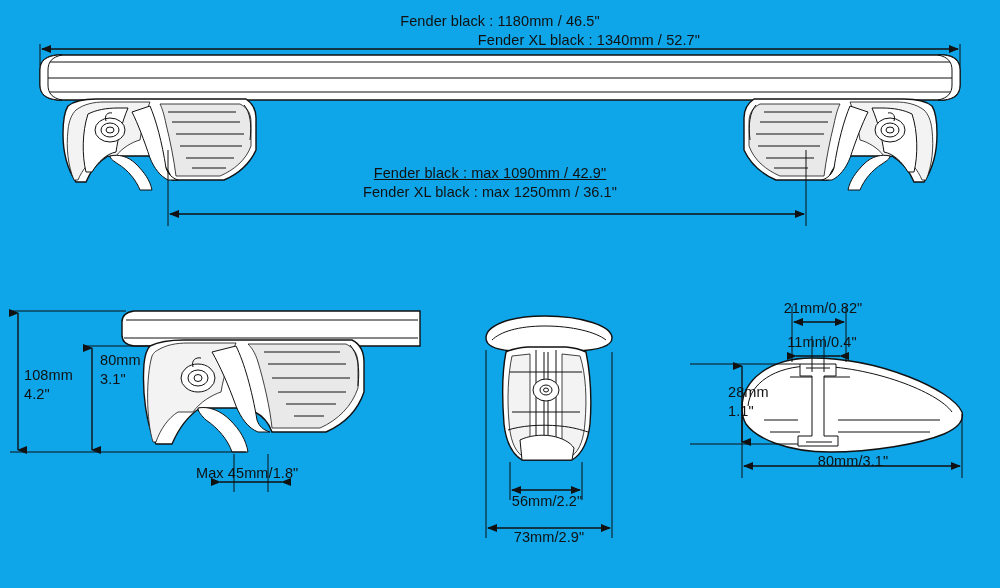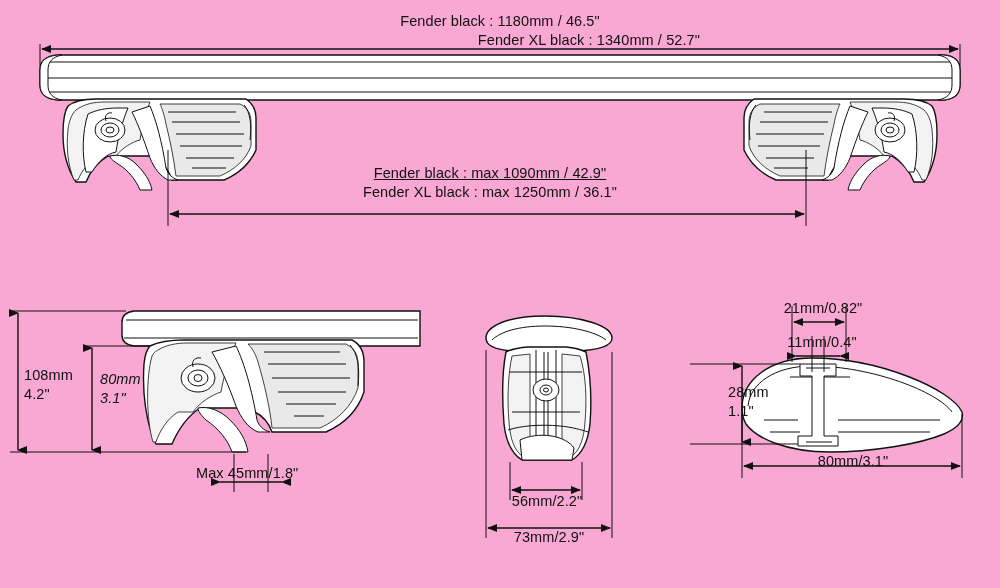--- a/index.html
+++ b/index.html
@@ -4,21 +4,21 @@
 <style>
   html, body {
     margin: 0;
     padding: 0;
     background: #ffffff;
   }
   #stage {
     position: relative;
     width: 1000px;
     height: 588px;
-    background: #f9a8d4;
+    background: #0ea5e9;
     font-family: "Liberation Sans", sans-serif;
     color: #111111;
     overflow: hidden;
   }
   .dim-label {
     position: absolute;
     font-size: 14.5px;
     line-height: 19px;
     color: #111111;
     white-space: pre;
@@ -226,21 +226,21 @@
 
   <div class="dim-label center" style="left:310px; top:12px; width:380px;">Fender black : 1180mm / 46.5"</div>
   <div class="dim-label center" style="left:300px; top:31px; width:400px;text-align:right;">Fender XL black : 1340mm / 52.7"</div>
 
   <div class="dim-label center" style="left:310px; top:164px; width:360px;text-decoration:underline;">Fender black : max 1090mm / 42.9"</div>
   <div class="dim-label center" style="left:300px; top:183px; width:380px;">Fender XL black : max 1250mm / 36.1"</div>
 
   <div class="dim-label left" style="left:24px; top:366px; width:76px;">108mm
 4.2"</div>
 
-  <div class="dim-label left" style="left:100px; top:370px; width:70px;font-style:italic;">80mm
+  <div class="dim-label left" style="left:100px; top:351px; width:70px;">80mm
 3.1"</div>
 
   <div class="dim-label left" style="left:196px; top:464px; width:140px;">Max 45mm/1.8"</div>
 
   <div class="dim-label center" style="left:496px; top:492px; width:102px;">56mm/2.2"</div>
 
   <div class="dim-label center" style="left:498px; top:528px; width:102px;">73mm/2.9"</div>
 
   <div class="dim-label center" style="left:770px; top:299px; width:106px;">21mm/0.82"</div>
 

